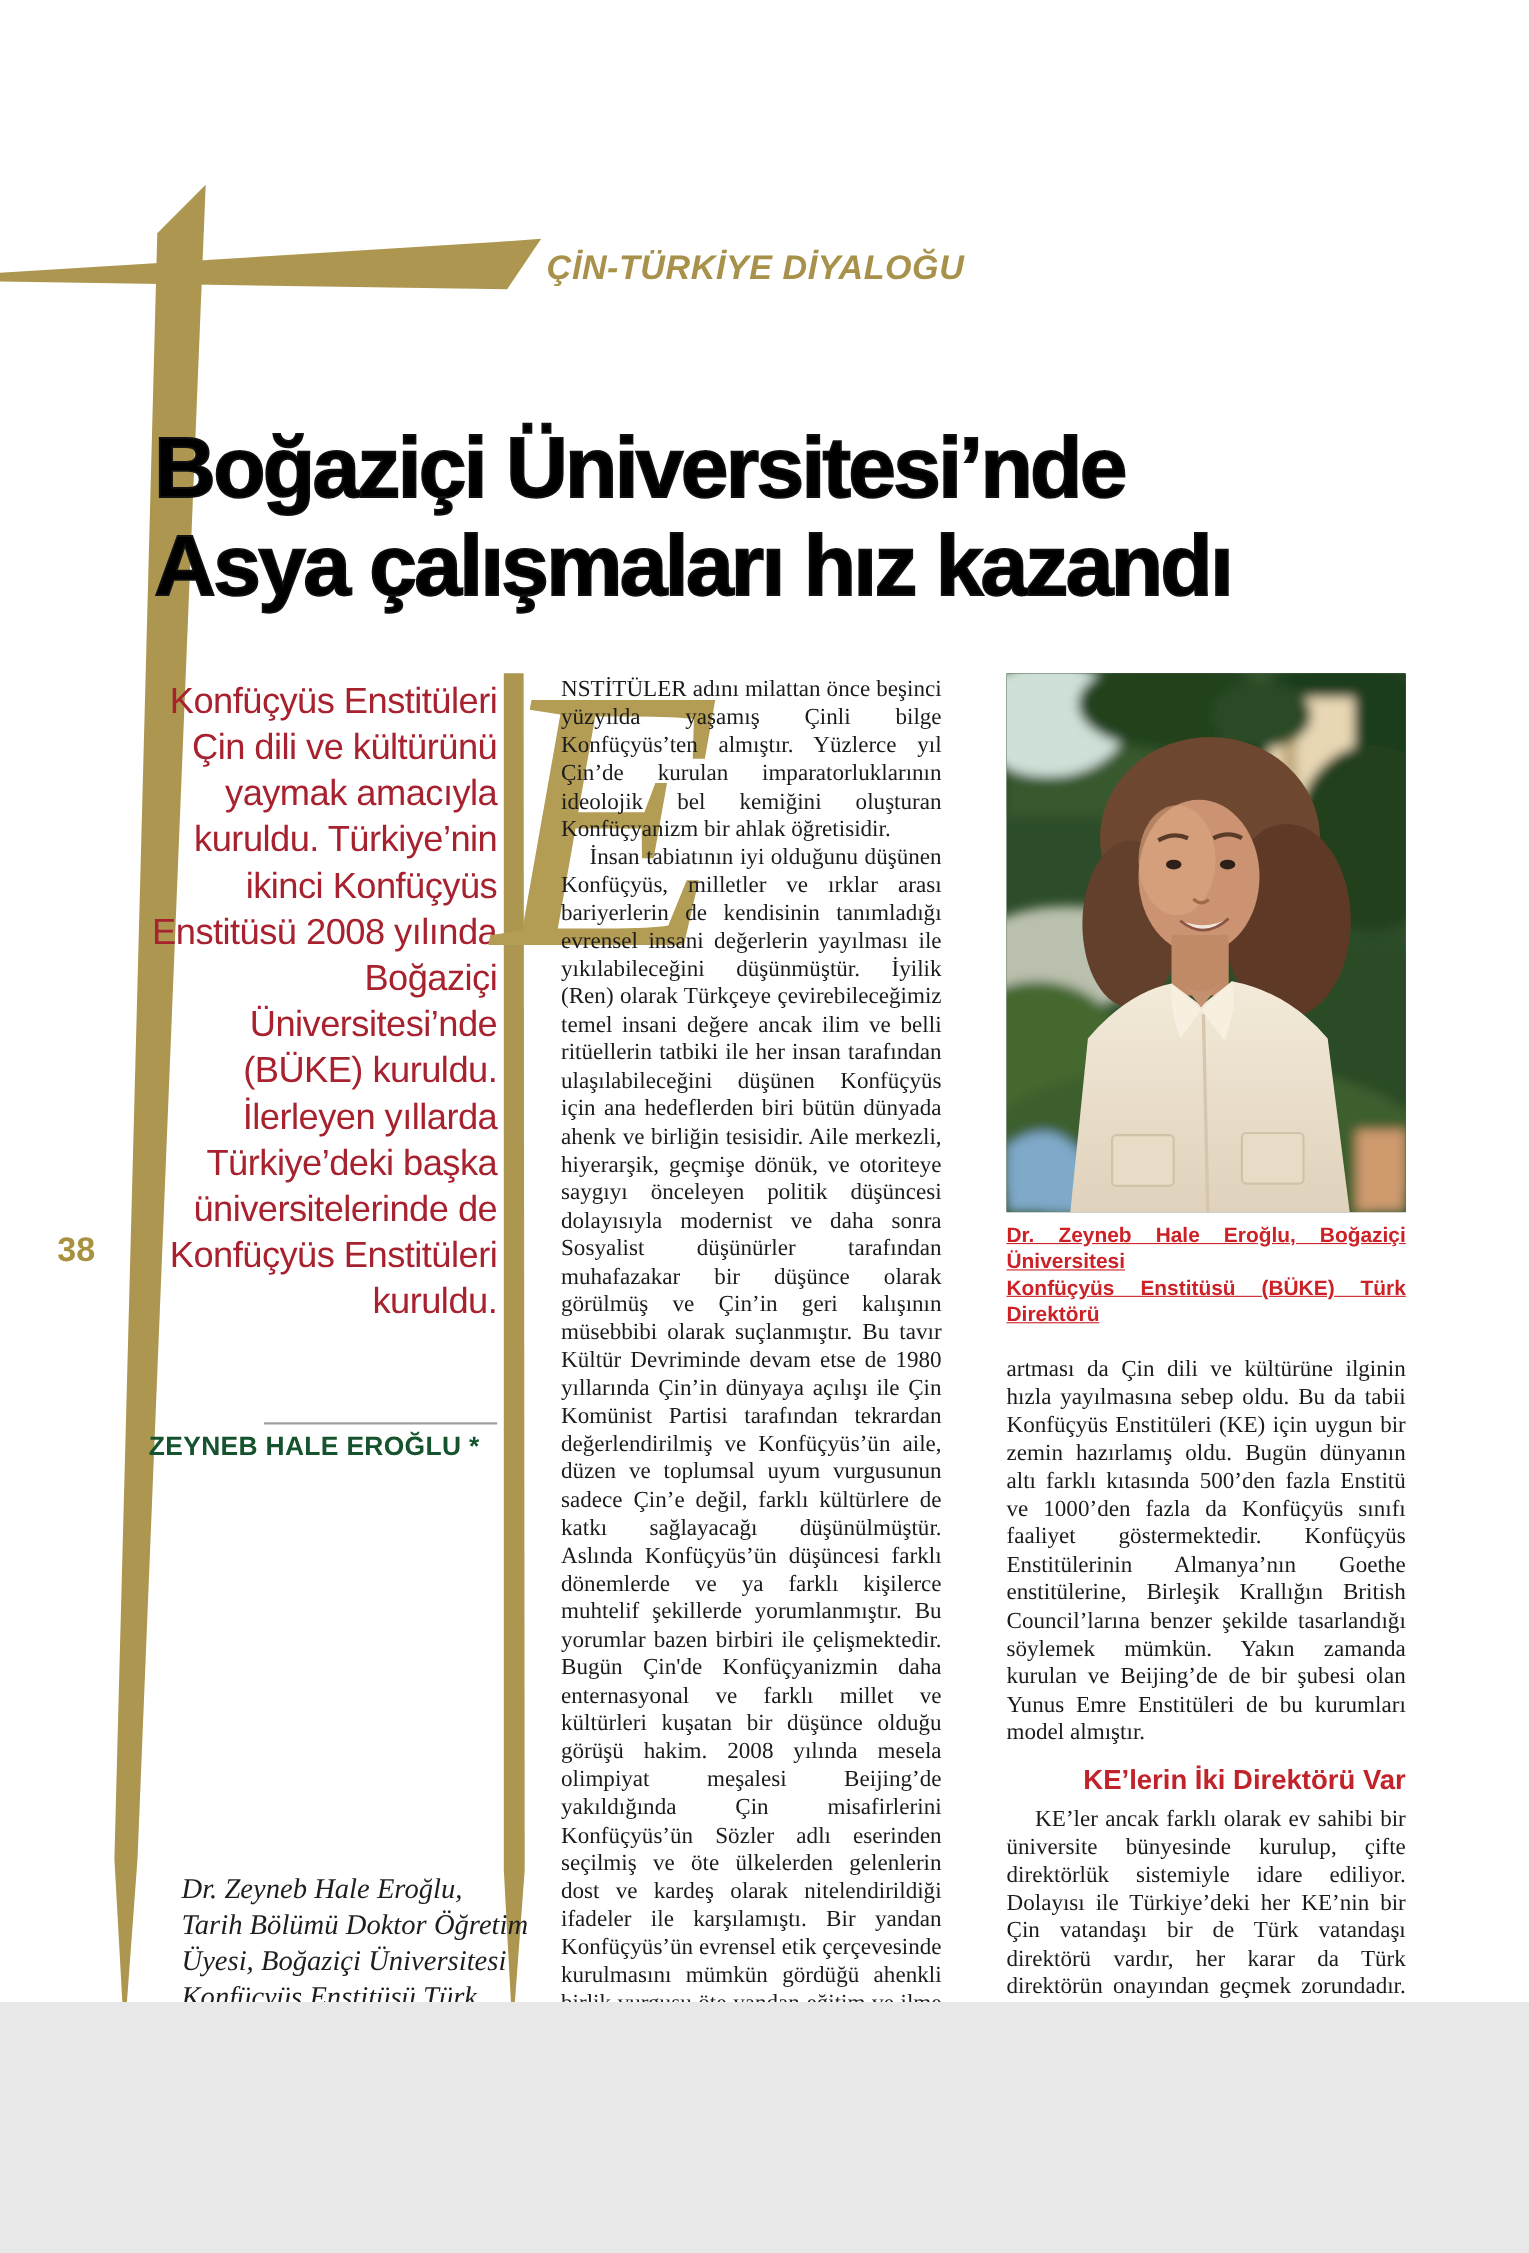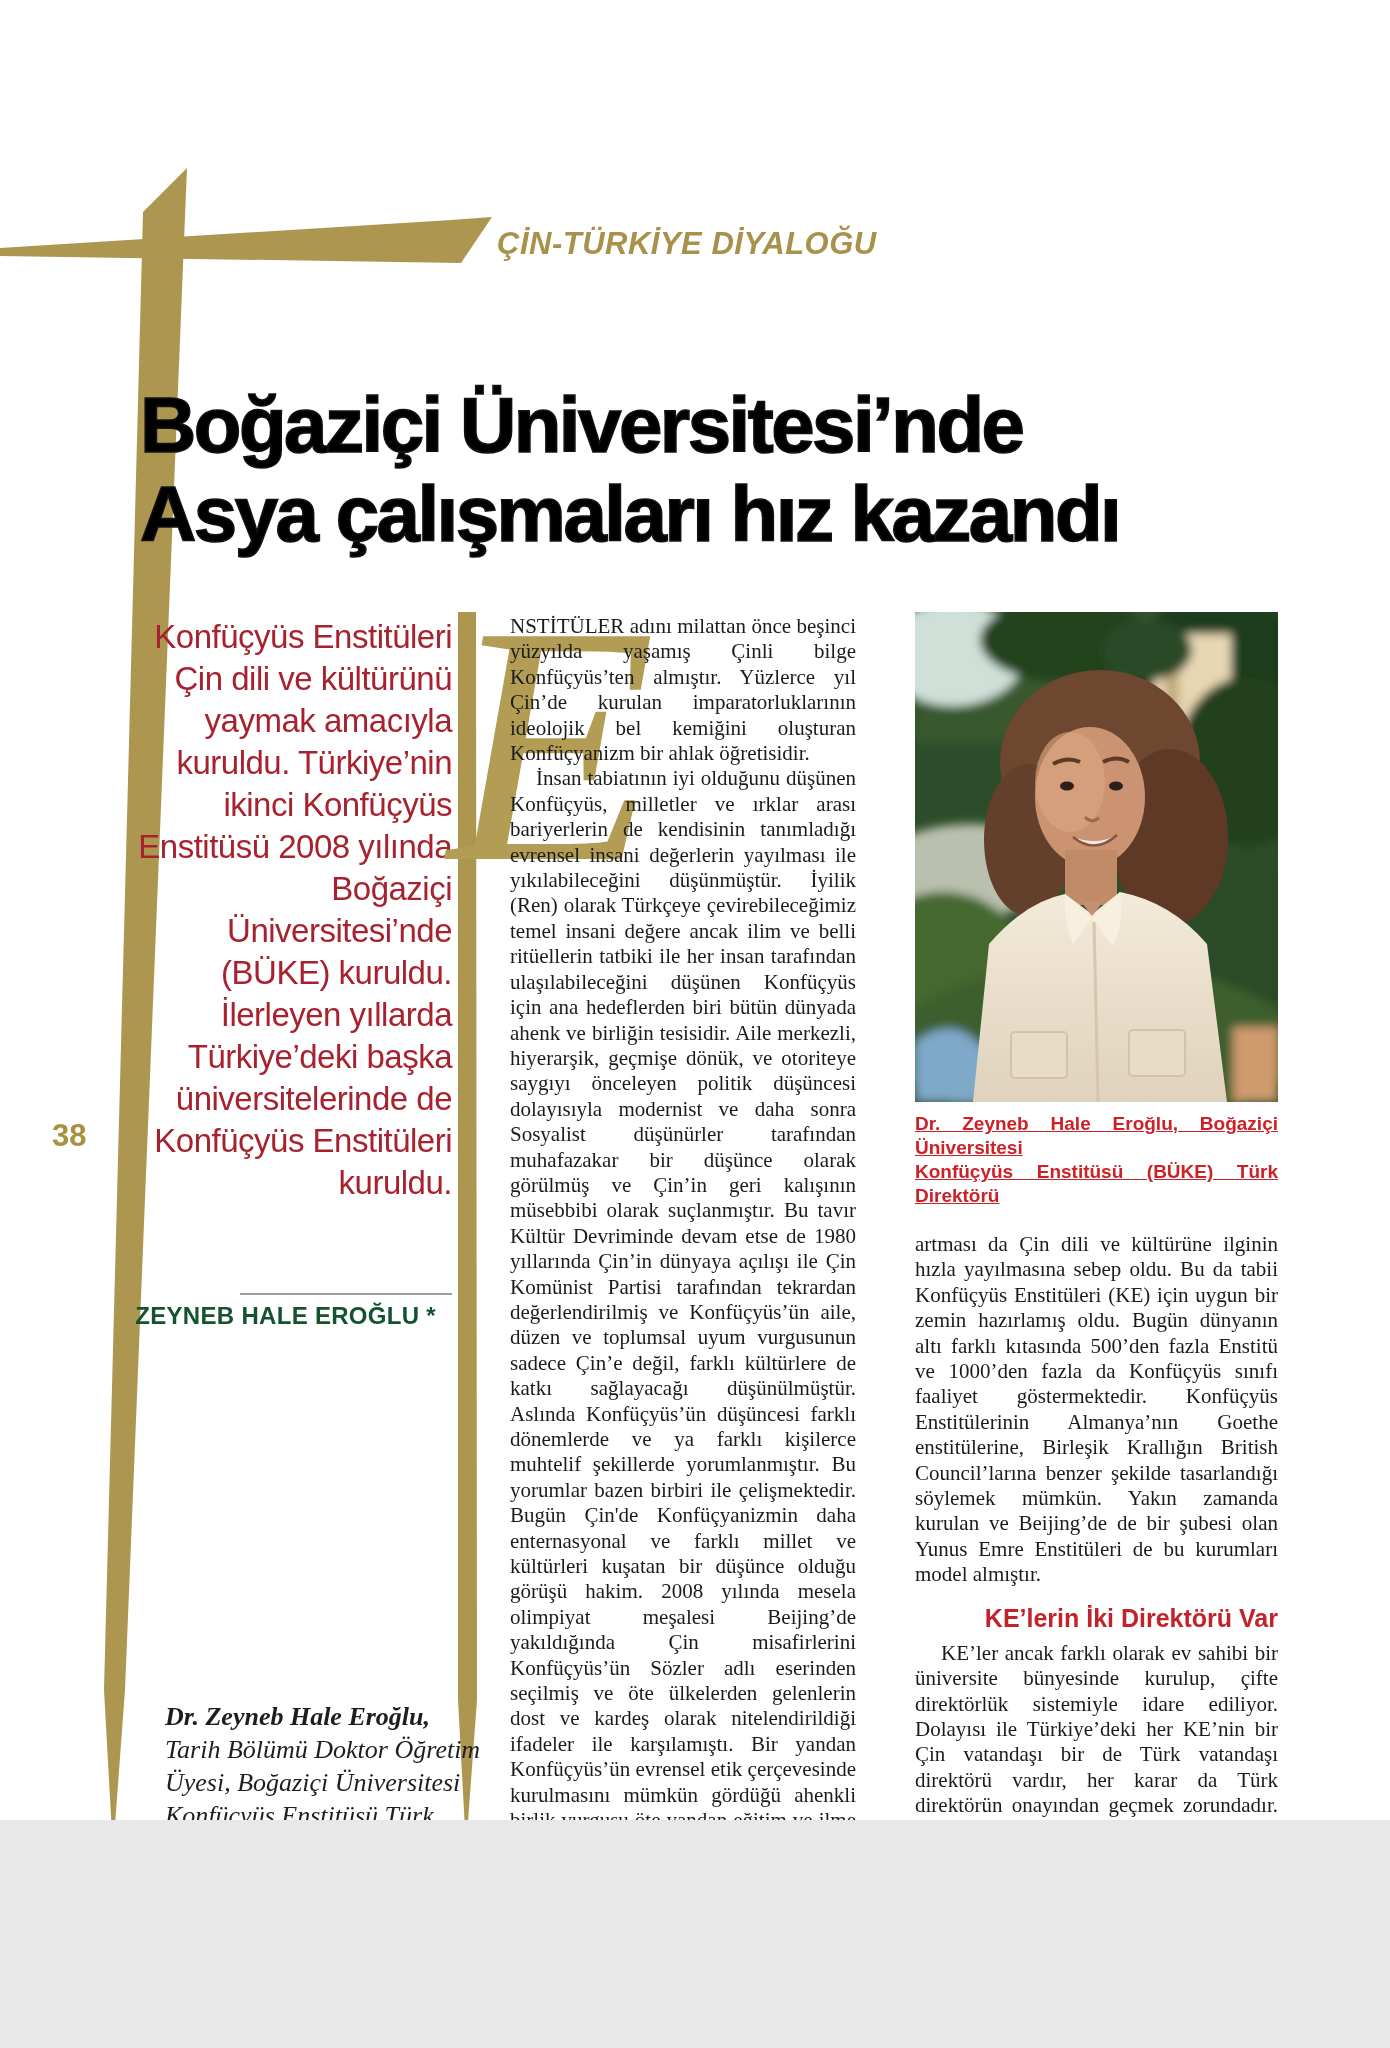--- a/index.html
+++ b/index.html
@@ -20,21 +20,21 @@
 
   .pullquote{position:absolute;left:128px;top:616px;width:324px;text-align:right;
              font:400 33px/42px "Liberation Sans",sans-serif;color:#a7222e;letter-spacing:-.5px;}
 
   .byline-rule{position:absolute;left:240px;top:1293px;width:212px;height:2px;background:#9d9d9d;}
   .byline{position:absolute;left:112px;top:1302px;width:324px;text-align:right;
           font:700 24px "Liberation Sans",sans-serif;color:#14532d;letter-spacing:.3px;}
 
   .credit{position:absolute;left:165px;top:1700px;width:330px;
           font:italic 400 26px/33px "Liberation Serif",serif;color:#1e1e1e;}
-  .credit-name{font-weight:700;}
+  .credit-name{font-weight:400;}
 
   .col{position:absolute;font:400 21px/25.4px "Liberation Serif",serif;color:#1b1b1b;
        text-align:justify;hyphens:auto;-webkit-hyphens:auto;}
   .col-mid{left:510px;top:614px;width:346px;}
   .col-right{left:915px;top:612px;width:363px;}
   .col p{margin:0;position:relative;z-index:1;}
   .col p.indent{text-indent:26px;}
 
   .dropcap{position:absolute;left:-62px;top:10px;z-index:0;
            font:italic 400 340px/242px "Liberation Serif",serif;color:#b39c53;}

